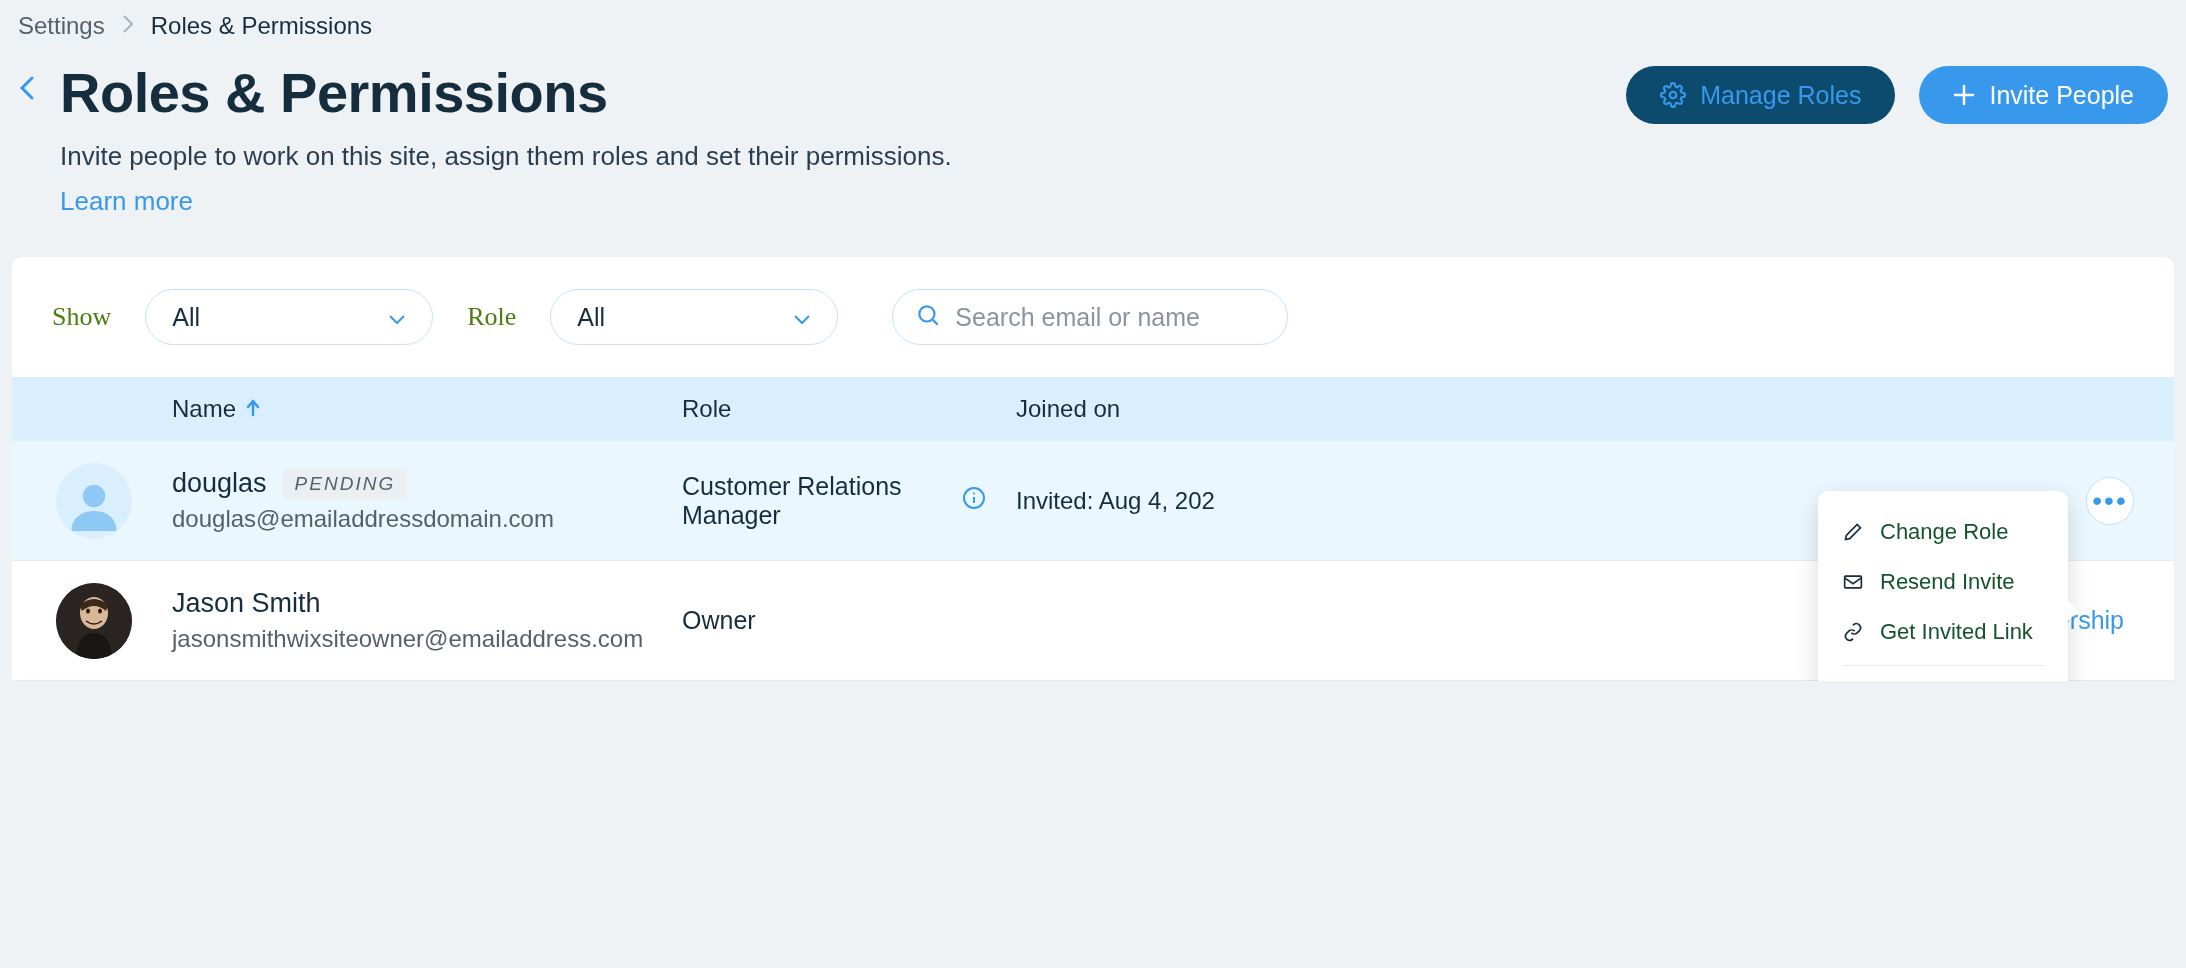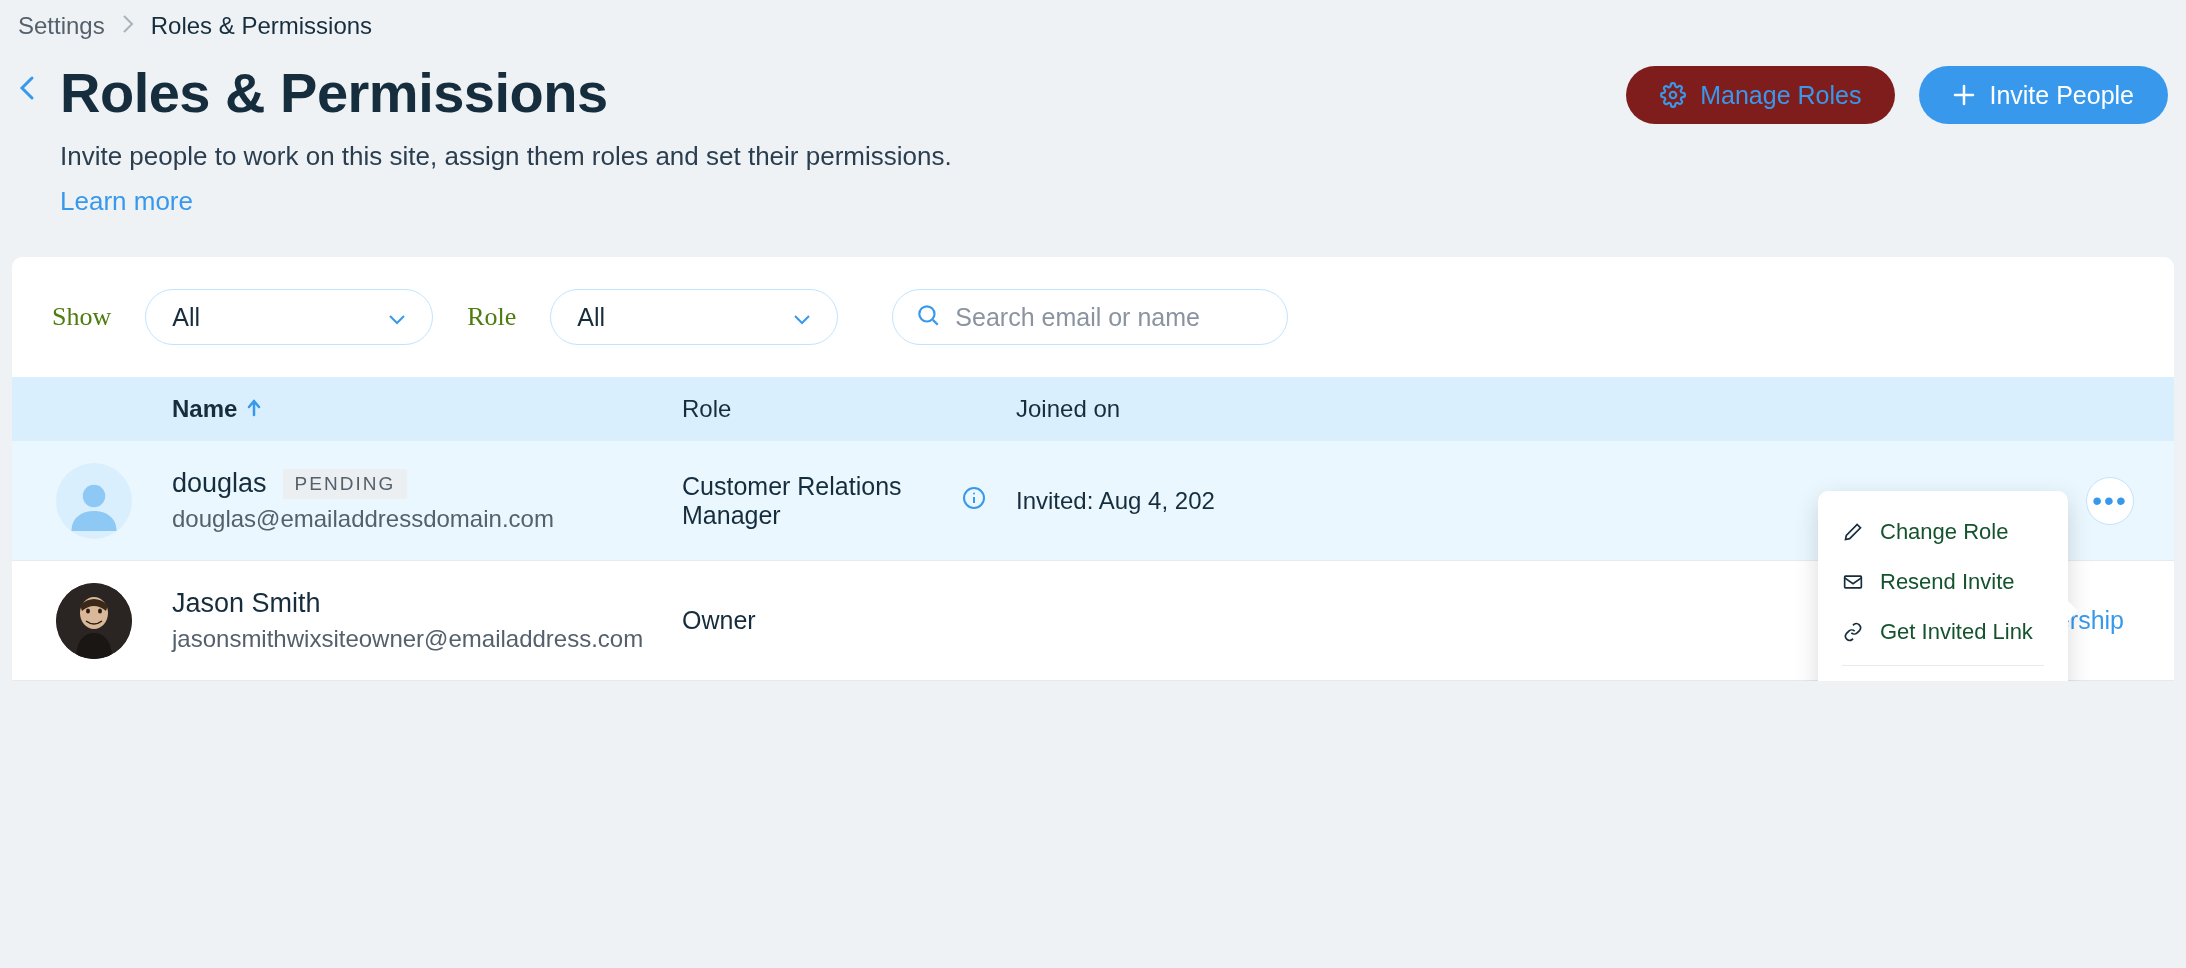--- a/index.html
+++ b/index.html
@@ -75,21 +75,21 @@
     gap: 14px;
     height: 58px;
     padding: 0 34px;
     border-radius: 30px;
     font-size: 25px;
     font-weight: 400;
     cursor: pointer;
     border: none;
   }
   .btn-secondary {
-    background: #7f1d1d;
+    background: #0c4a6e;
     color: #3899ec;
   }
   .btn-primary {
     background: #3899ec;
     color: #ffffff;
   }
   .gear-icon, .plus-icon {
     display: inline-flex;
   }
 
@@ -160,21 +160,20 @@
     background: #daeffe;
     height: 64px;
     font-size: 24px;
     color: #162d3d;
   }
   .th-name {
     display: flex;
     align-items: center;
     gap: 10px;
     cursor: pointer;
-    font-weight: bold;
   }
   .sort-arrow {
     color: #3899ec;
   }
 
   .row {
     display: grid;
     grid-template-columns: 160px 510px 334px 490px 1fr;
     align-items: center;
     min-height: 120px;
@@ -219,20 +218,21 @@
     color: #162d3d;
   }
   .badge {
     background: #eceff2;
     color: #54616c;
     font-size: 19px;
     letter-spacing: 2px;
     padding: 4px 12px;
     border-radius: 2px;
     font-weight: 500;
+    font-style: italic;
   }
   .user-email {
     font-size: 24px;
     color: #54616c;
   }
   .role-cell {
     font-size: 25px;
     color: #162d3d;
     display: flex;
     align-items: center;

